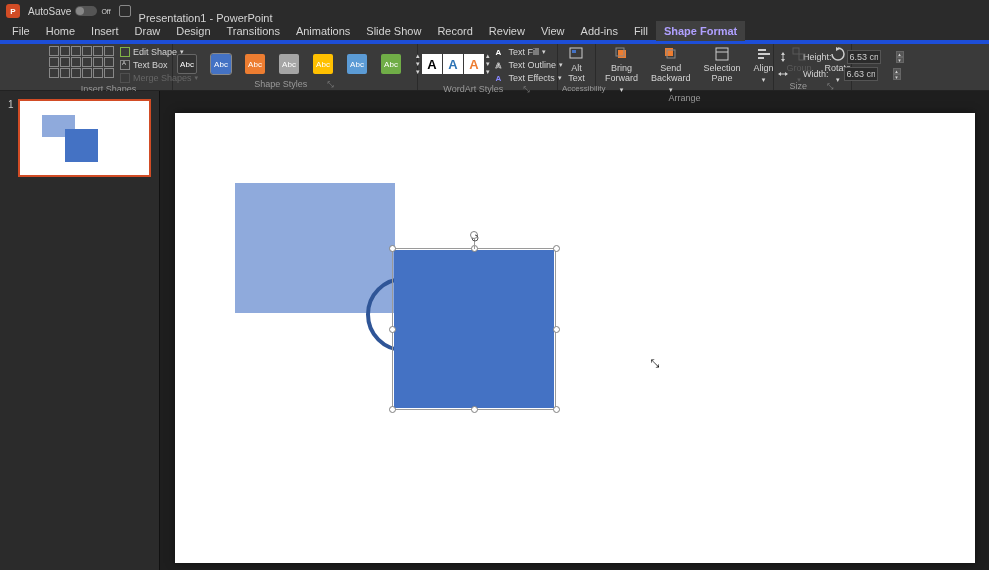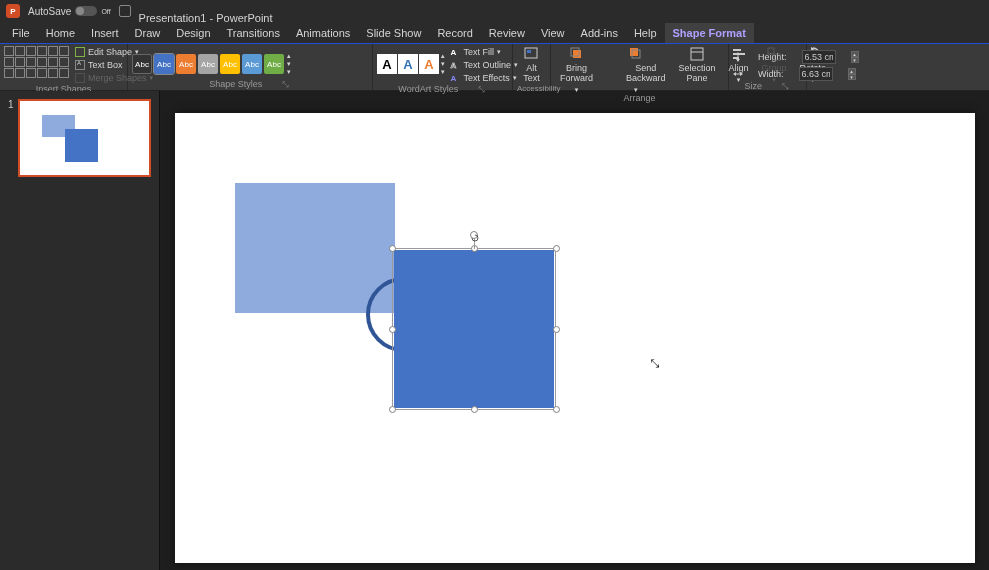--- a/index.html
+++ b/index.html
@@ -12,27 +12,27 @@
     .autosave { display:flex; align-items:center; gap:4px; font-size:10px; }
     .toggle { width:22px; height:10px; background:#555; border-radius:5px; position:relative; }
     .toggle::after { content:""; position:absolute; width:8px; height:8px; background:#888; border-radius:50%; left:1px; top:1px;}
     .save-icon { width:12px; height:12px; border:1px solid #888; border-radius:2px; }
     .title-doc { font-size:11px;margin-top:14px; }
     .search-bar { position:absolute; left:470px; top:3px; width:200px; height:17px; background:#404040; border-radius:2px; display:flex; align-items:center; padding:0 6px; gap:4px; }
     .search-bar svg { width:10px; height:10px; }
     .search-text { font-size:10px; color:#999; }
     
     
-    .ribbon-tabs { height: 22px; background: #2b2b2b; display: flex; align-items: center; padding: 0 4px; border-bottom: 1px solid #1d4ed8; }
+    .ribbon-tabs { height: 22px; background: #2b2b2b; display: flex; align-items: center; padding: 0 4px; border-bottom: 4px solid #1d4ed8; }
     .tab { padding: 4px 8px; font-size: 11px; color: #d4d4d4; cursor: pointer; }
     .tab.active { background: #404040; font-weight: bold; }
     .tab.contextual { color: #b0a0ff; }
     
     
-    .ribbon { height: 47px; background: #3a3a3a; display: flex; border-bottom: 1px solid #222; }
+    .ribbon { height: 47px; background: #3a3a3a; display: flex; border-bottom: 1px solid #222; padding-left: 45px; }
     .group { display: flex; flex-direction: column; justify-content: space-between; border-right: 1px solid #2a2a2a; padding: 2px 4px 0 4px; height:100%; }
     .group-content { display: flex; align-items: flex-start; gap: 3px; flex:1; }
     .group-label { font-size: 9px; color: #999; text-align: center; padding-bottom: 1px; }
     .group-label-row { display:flex; align-items:center; justify-content:center; gap:18px;}
     .launcher { font-size:8px; color:#888; cursor:pointer; padding:0 2px;}
     
     .shape-gallery { display:grid; grid-template-columns: repeat(6, 10px); grid-template-rows: repeat(3, 10px); gap:1px; }
     .sg { width:10px; height:10px; border:1px solid #888; background:#3a3a3a; }
     
     .vert-list { display:flex; flex-direction:column; gap:1px; font-size:9px; }
@@ -102,21 +102,21 @@
   <div class="tab">Insert</div>
   <div class="tab">Draw</div>
   <div class="tab">Design</div>
   <div class="tab">Transitions</div>
   <div class="tab">Animations</div>
   <div class="tab">Slide Show</div>
   <div class="tab">Record</div>
   <div class="tab">Review</div>
   <div class="tab">View</div>
   <div class="tab">Add-ins</div>
-  <div class="tab">Help</div>
+  <div class="tab">Fill</div>
   <div class="tab active contextual">Shape Format</div>
 </div>
 
 <div class="ribbon">
 
   <div class="group" style="width:128px;">
     <div class="group-content">
       <div class="shape-gallery">
         <div class="sg"></div>
           <div class="sg"></div>
@@ -152,21 +152,21 @@
             <span>Merge Shapes</span>
             <span class="drop">▾</span>
           </div>
       </div>
     </div>
     <div class="group-label">Insert Shapes</div>
   </div>
 
   <div class="group" style="width:245px;">
     <div class="group-content">
-      <div style="display:flex; gap:2px; align-items:center; padding-top:6px;">
+      <div style="display:flex; gap:14px; align-items:center; padding-top:6px;">
         <div class="style-swatch" style="background:#333;border:1px solid #666;">Abc</div>
         <div class="style-swatch sel" style="background:#4472c4;">Abc</div>
         <div class="style-swatch" style="background:#ed7d31;">Abc</div>
         <div class="style-swatch" style="background:#a5a5a5;">Abc</div>
         <div class="style-swatch" style="background:#ffc000;">Abc</div>
         <div class="style-swatch" style="background:#5b9bd5;">Abc</div>
         <div class="style-swatch" style="background:#70ad47;">Abc</div>
         <div style="display:flex;flex-direction:column;font-size:7px;margin-left:1px;">
             <span>▴</span>
             <span>▾</span>
@@ -239,21 +239,21 @@
           </svg>
           <span style="white-space:pre;">Bring
 Forward</span>
           <span class="drop">▾</span>
         </div>
       <div class="big-btn">
           <svg viewBox="0 0 16 16">
             <rect x="2" y="2" width="8" height="8" fill="#ed7d31"></rect>
             <rect x="4" y="4" width="8" height="8" fill="none" stroke="#888"></rect>
           </svg>
-          <span style="white-space:pre;margin-left:20px;">Send
+          <span style="white-space:pre;">Send
 Backward</span>
           <span class="drop">▾</span>
         </div>
       <div class="big-btn">
           <svg viewBox="0 0 16 16">
             <rect x="2" y="2" width="12" height="12" fill="none" stroke="#ccc"></rect>
             <line x1="2" y1="6" x2="14" y2="6" stroke="#ccc"></line>
           </svg>
           <span style="white-space:pre;">Selection
 Pane</span>

